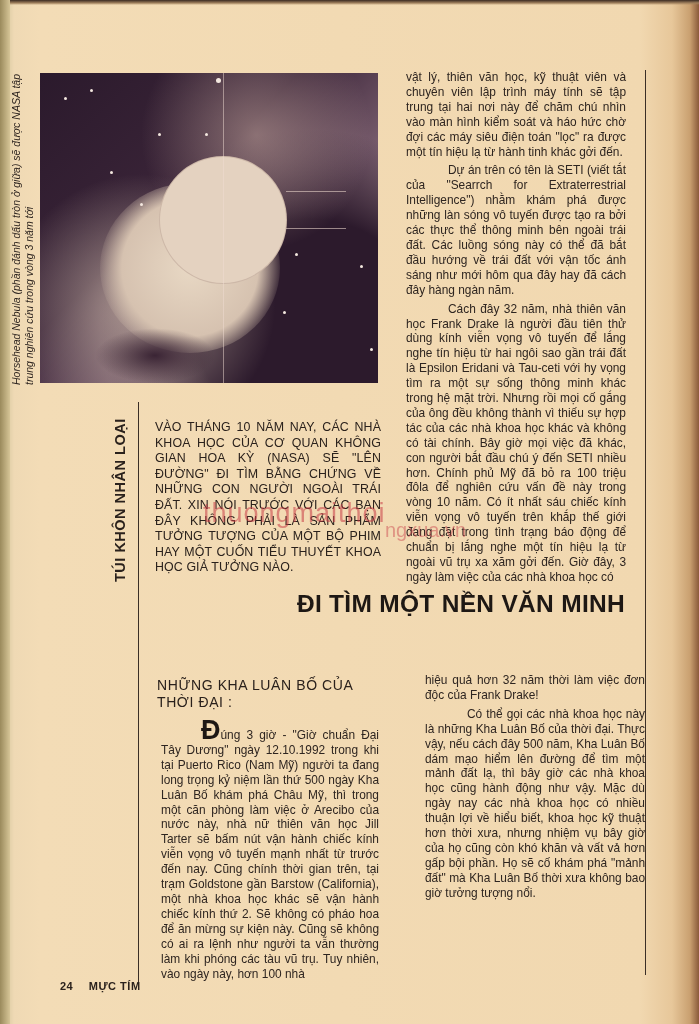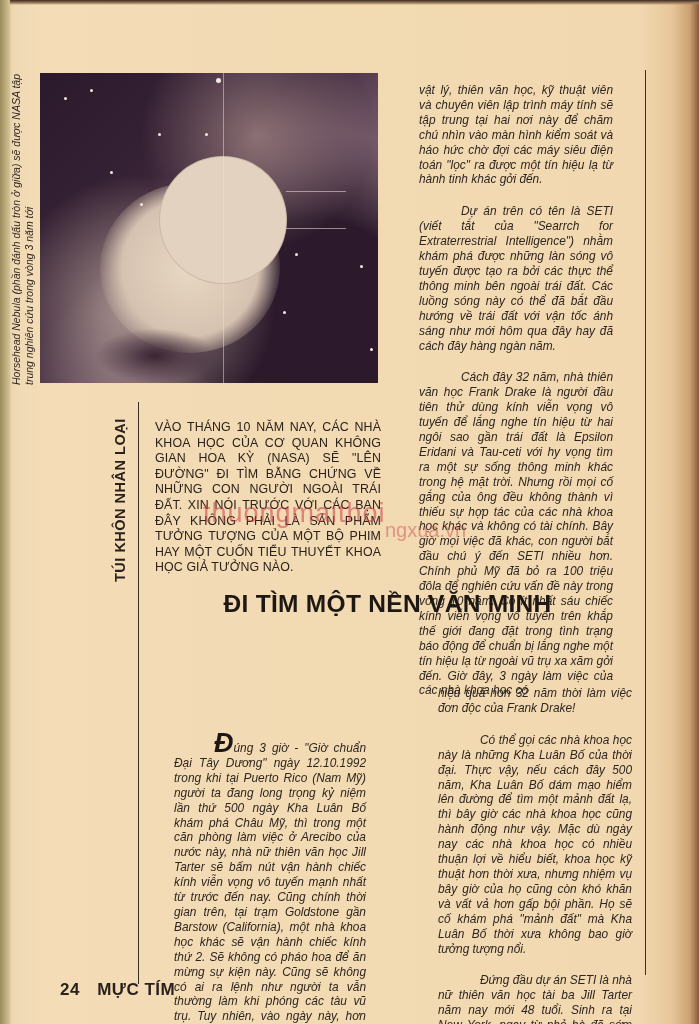--- a/index.html
+++ b/index.html
@@ -129,35 +129,34 @@
       margin-top: 8px;
     }
     .col {
       position: absolute;
       font-size: 11.9px;
       line-height: 14.9px;
       text-align: justify;
       color: #2e2520;
     }
     .col p {
-      margin: 17px;
-      font-style: italic;
+      margin: 4px;
     }
     .col p.indent {
       text-indent: 42px;
     }
     .col-right-top {
       left: 402px; top: 66px;
       width: 228px;
     }
     .headline {
       position: absolute;
       left: 150px; top: 588px;
       width: 475px;
-      text-align: center;
+      text-align: right;
       font-size: 24.5px;
       line-height: 31px;
       font-weight: bold;
       color: #1e1814;
       letter-spacing: 0.3px;
     }
     .subhead {
       position: absolute;
       left: 157px; top: 677px;
       width: 228px;
@@ -178,21 +177,21 @@
       color: #1e1814;
       margin-left: 40px;
     }
     .col-right-bottom {
       left: 421px; top: 669px;
       width: 228px;
     }
     .footer {
       position: absolute;
       left: 60px; top: 980px;
-      font-size: 17px;
+      font-size: 11px;
       font-weight: bold;
       color: #2a211c;
       letter-spacing: 0.5px;
     }
     .footer .num {
       margin-right: 12px;
     }
     .watermark {
       position: absolute;
       left: 203px; top: 498px;
@@ -250,29 +249,29 @@
   <div class="col col-right-top">
     <p>vật lý, thiên văn học, kỹ thuật viên và chuyên viên lập trình máy tính sẽ tập trung tại hai nơi này để chăm chú nhìn vào màn hình kiểm soát và háo hức chờ đợi các máy siêu điện toán "lọc" ra được một tín hiệu lạ từ hành tinh khác gởi đến.</p>
     <p class="indent">Dự án trên có tên là SETI (viết tắt của "Searrch for Extraterrestrial Intelligence") nhằm khám phá được những làn sóng vô tuyến được tạo ra bởi các thực thể thông minh bên ngoài trái đất. Các luồng sóng này có thể đã bắt đầu hướng về trái đất với vận tốc ánh sáng như mới hôm qua đây hay đã cách đây hàng ngàn năm.</p>
     <p class="indent">Cách đây 32 năm, nhà thiên văn học Frank Drake là người đầu tiên thử dùng kính viễn vọng vô tuyến để lắng nghe tín hiệu từ hai ngôi sao gần trái đất là Epsilon Eridani và Tau-ceti với hy vọng tìm ra một sự sống thông minh khác trong hệ mặt trời. Nhưng rồi mọi cố gắng của ông đều không thành vì thiếu sự hợp tác của các nhà khoa học khác và không có tài chính. Bây giờ mọi việc đã khác, con người bắt đầu chú ý đến SETI nhiều hơn. Chính phủ Mỹ đã bỏ ra 100 triệu đôla để nghiên cứu vấn đề này trong vòng 10 năm. Có ít nhất sáu chiếc kính viễn vọng vô tuyến trên khắp thế giới đang đặt trong tình trạng báo động để chuẩn bị lắng nghe một tín hiệu lạ từ ngoài vũ trụ xa xăm gởi đến. Giờ đây, 3 ngày làm việc của các nhà khoa học có</p>
   </div>
 
   <div class="headline">
     <div>ĐI TÌM MỘT NỀN VĂN MINH</div>
   </div>
 
+  <div class="subhead">NHỮNG KHA LUÂN BỐ CỦA THỜI ĐẠI :</div>
 
   <div class="col col-left-bottom">
     <p><span class="dropcap">Đ</span><span>úng 3 giờ - "Giờ chuẩn Đại Tây Dương" ngày 12.10.1992 trong khi tại Puerto Rico (Nam Mỹ) người ta đang long trọng kỷ niệm lần thứ 500 ngày Kha Luân Bố khám phá Châu Mỹ, thì trong một căn phòng làm việc ở Arecibo của nước này, nhà nữ thiên văn học Jill Tarter sẽ bấm nút vận hành chiếc kính viễn vọng vô tuyến mạnh nhất từ trước đến nay. Cũng chính thời gian trên, tại trạm Goldstone gần Barstow (California), một nhà khoa học khác sẽ vận hành chiếc kính thứ 2. Sẽ không có pháo hoa để ăn mừng sự kiện này. Cũng sẽ không có ai ra lệnh như người ta vẫn thường làm khi phóng các tàu vũ trụ. Tuy nhiên, vào ngày này, hơn 100 nhà</span></p>
   </div>
 
   <div class="col col-right-bottom">
     <p>hiệu quả hơn 32 năm thời làm việc đơn độc của Frank Drake!</p>
     <p class="indent">Có thể gọi các nhà khoa học này là những Kha Luân Bố của thời đại. Thực vậy, nếu cách đây 500 năm, Kha Luân Bố dám mạo hiểm lên đường để tìm một mảnh đất lạ, thì bây giờ các nhà khoa học cũng hành động như vậy. Mặc dù ngày nay các nhà khoa học có nhiều thuận lợi về hiểu biết, khoa học kỹ thuật hơn thời xưa, nhưng nhiệm vụ bây giờ của họ cũng còn khó khăn và vất vả hơn gấp bội phần. Họ sẽ cố khám phá "mảnh đất" mà Kha Luân Bố thời xưa không bao giờ tưởng tượng nổi.</p>
-    <p class="indent">Đứng đầu dự án SETI là nhà nữ thiên văn học tài ba Jill Tarter năm nay mới 48 tuổi. Sinh ra tại New York, ngay từ nhỏ bà đã sớm đam mê lĩnh vực khoa học vũ trụ. Năm 9 tuổi bà ngồi hàng giờ chăm chú theo dõi những bộ phim khoa</p>
   </div>
 
   <div class="watermark">thuongmaithoi</div>
   <div class="watermark2">ngxua.vn</div>
 
   <div class="footer">
     <span class="num">24</span>
     <span>MỰC TÍM</span>
   </div>
 </div>

